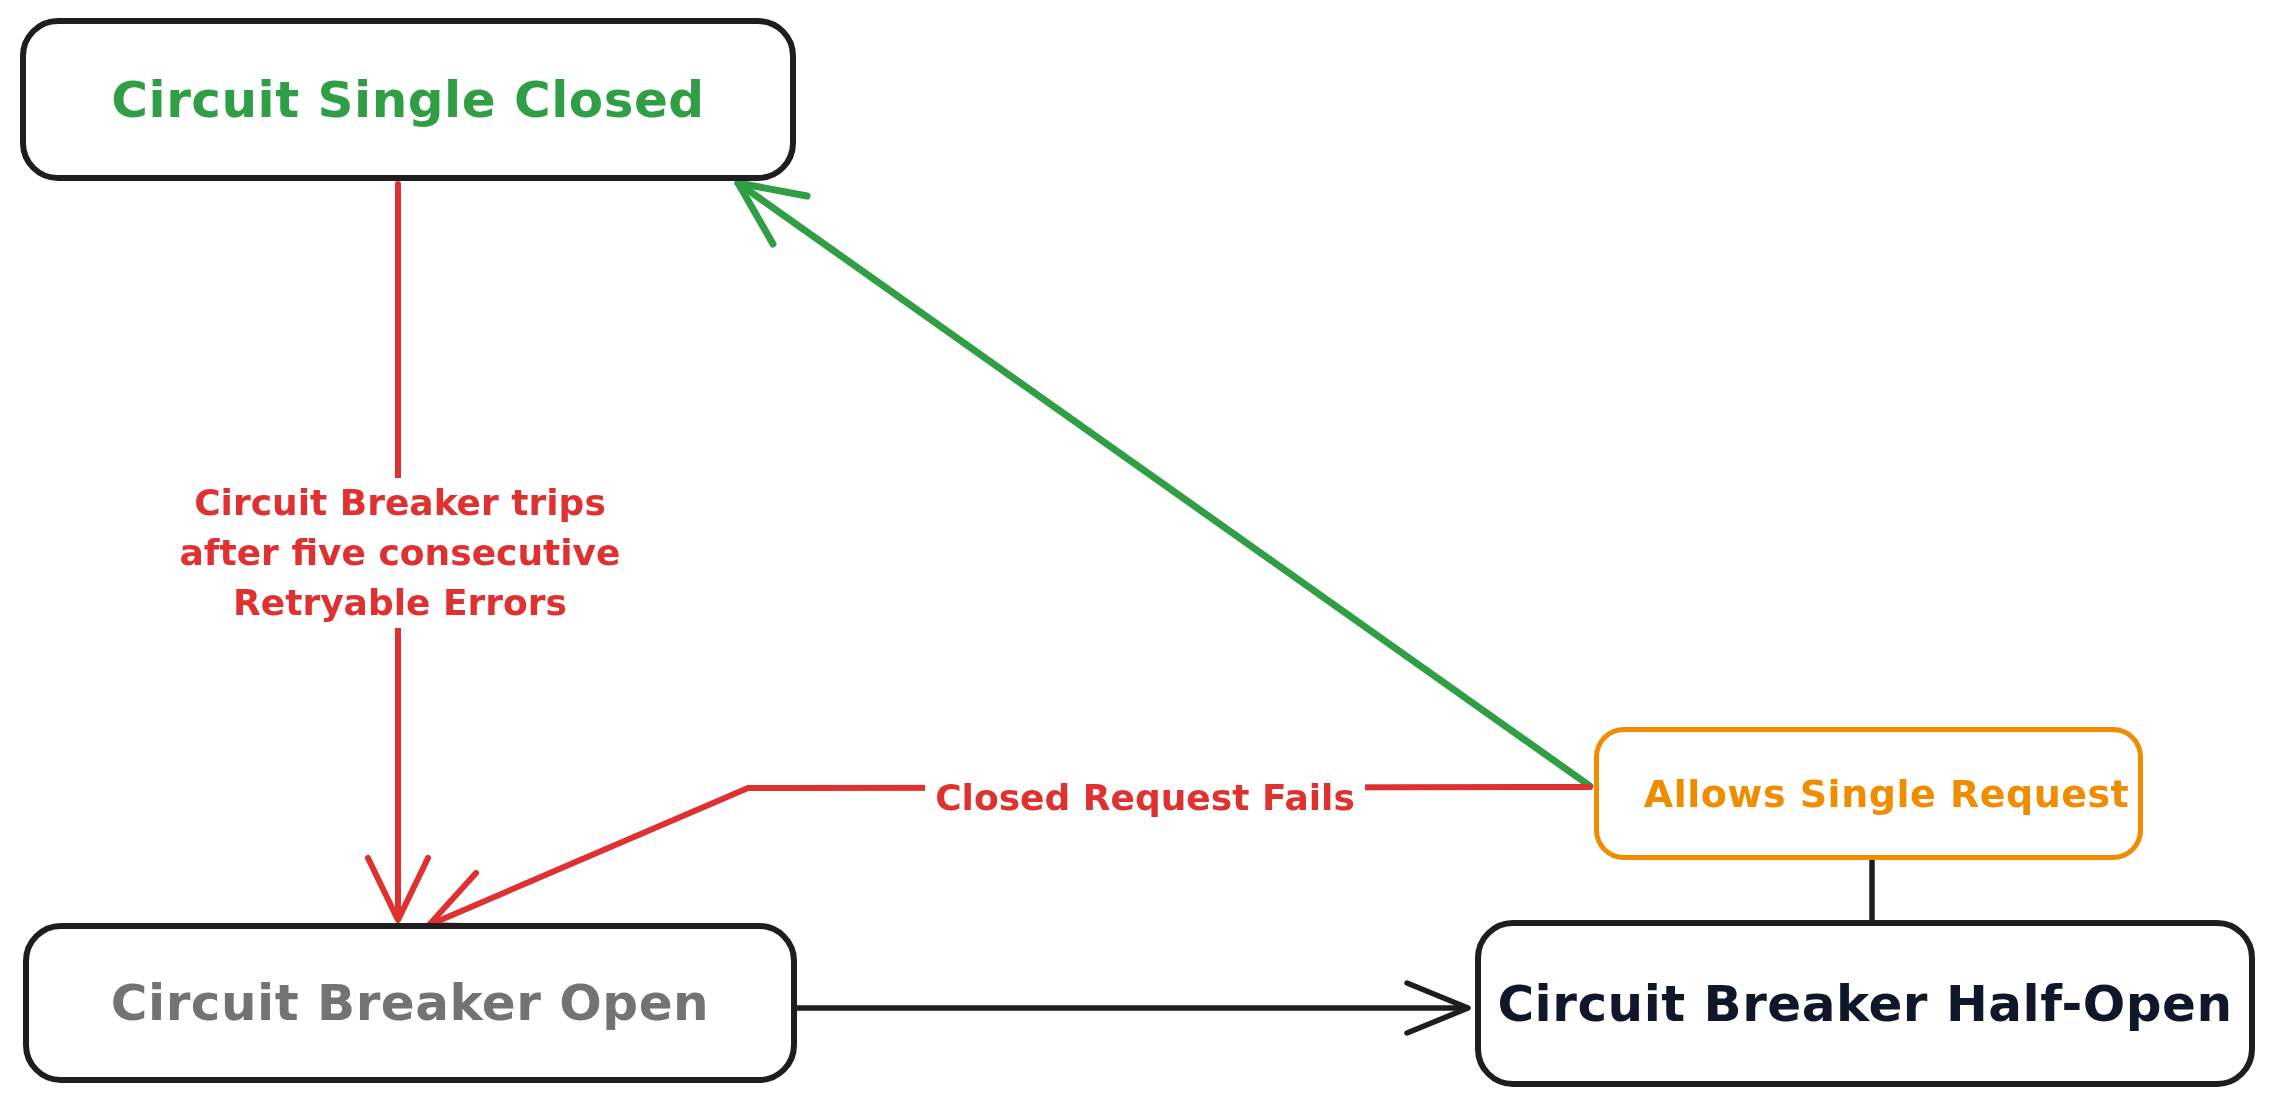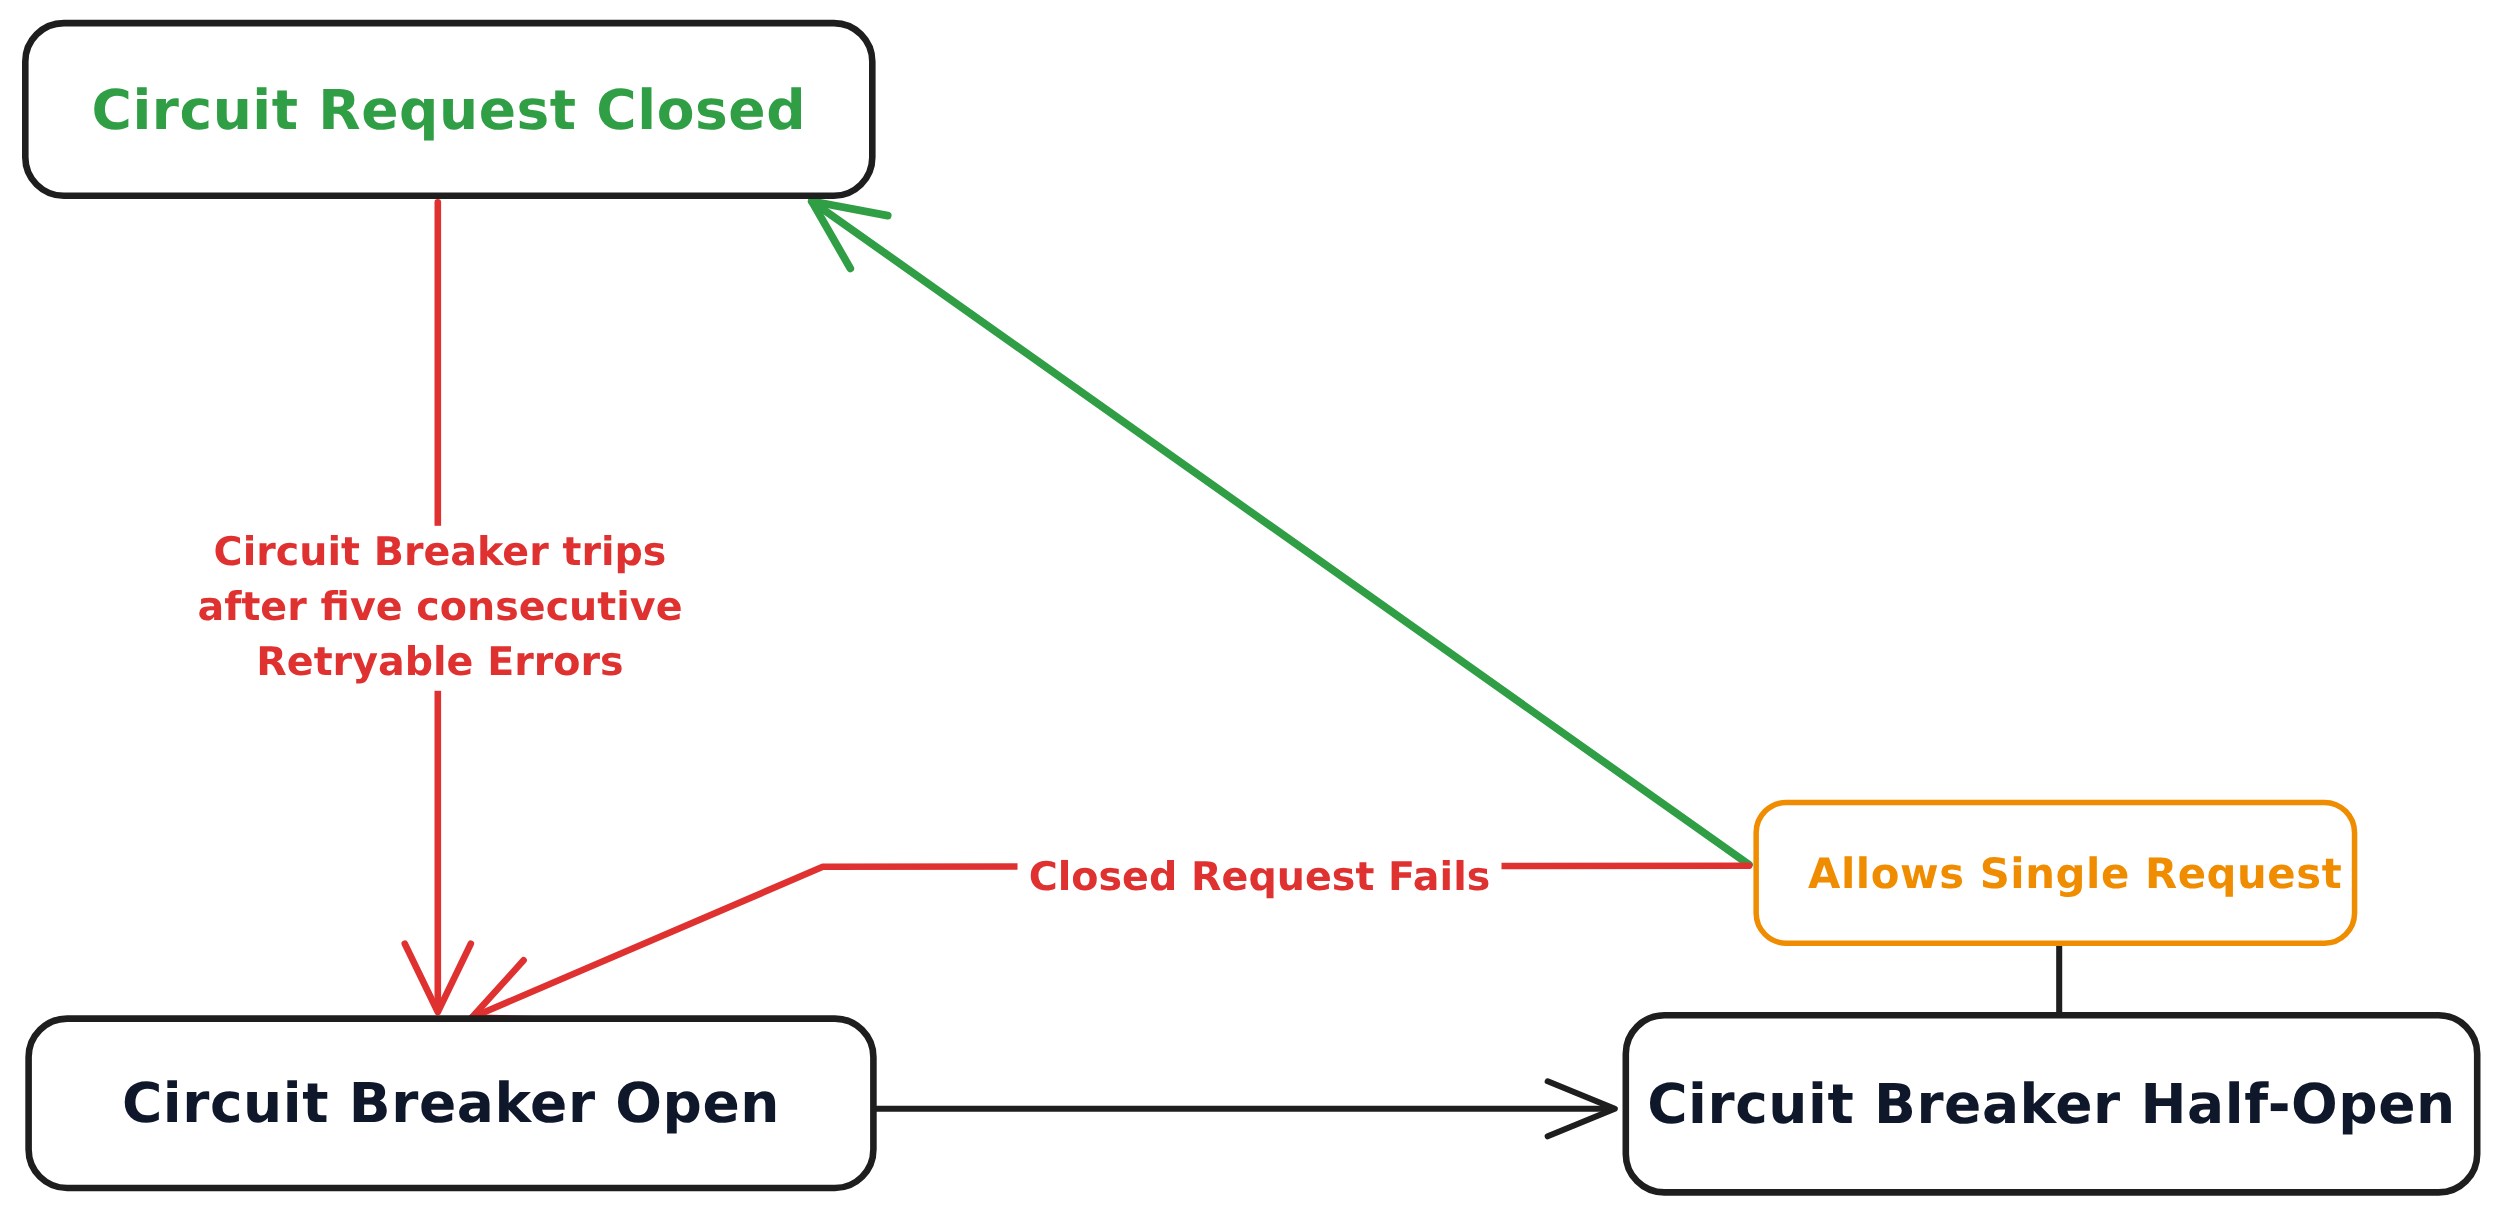--- a/index.html
+++ b/index.html
@@ -26,21 +26,21 @@
     align-items: center;
     justify-content: center;
     text-align: center;
     font-size: 50px;
     font-weight: bold;
     letter-spacing: 0.5px;
     white-space: nowrap;
     z-index: 3;
   }
   #node-closed    { left: 20px;   top: 18px;  width: 776px; height: 163px; color: #2f9e44; }
-  #node-open      { left: 23px;   top: 923px; width: 774px; height: 160px; color: #0f172a; }
+  #node-open      { left: 23px;   top: 923px; width: 774px; height: 160px; color: #737373; }
   #node-halfopen  { left: 1475px; top: 920px; width: 780px; height: 167px; color: #0f172a; }
   #node-allows {
     left: 1594px; top: 727px; width: 549px; height: 133px;
     border: 5px solid #f08c00;
     border-radius: 30px;
     color: #f08c00;
     font-size: 38px;
     font-weight: bold;
     z-index: 3;
     padding-left: 36px;
@@ -126,21 +126,21 @@
     <span>Retryable Errors</span>
   </div>
 
 
   <div class="edge-label" id="label-fails">
     <span>Closed Request Fails</span>
   </div>
 
 
   <div class="node" id="node-closed">
-    <span>Circuit Request Closed</span>
+    <span>Circuit Single Closed</span>
   </div>
 
   <div class="node" id="node-open">
     <span>Circuit Breaker Open</span>
   </div>
 
   <div class="node" id="node-halfopen">
     <span>Circuit Breaker Half-Open</span>
   </div>
 

